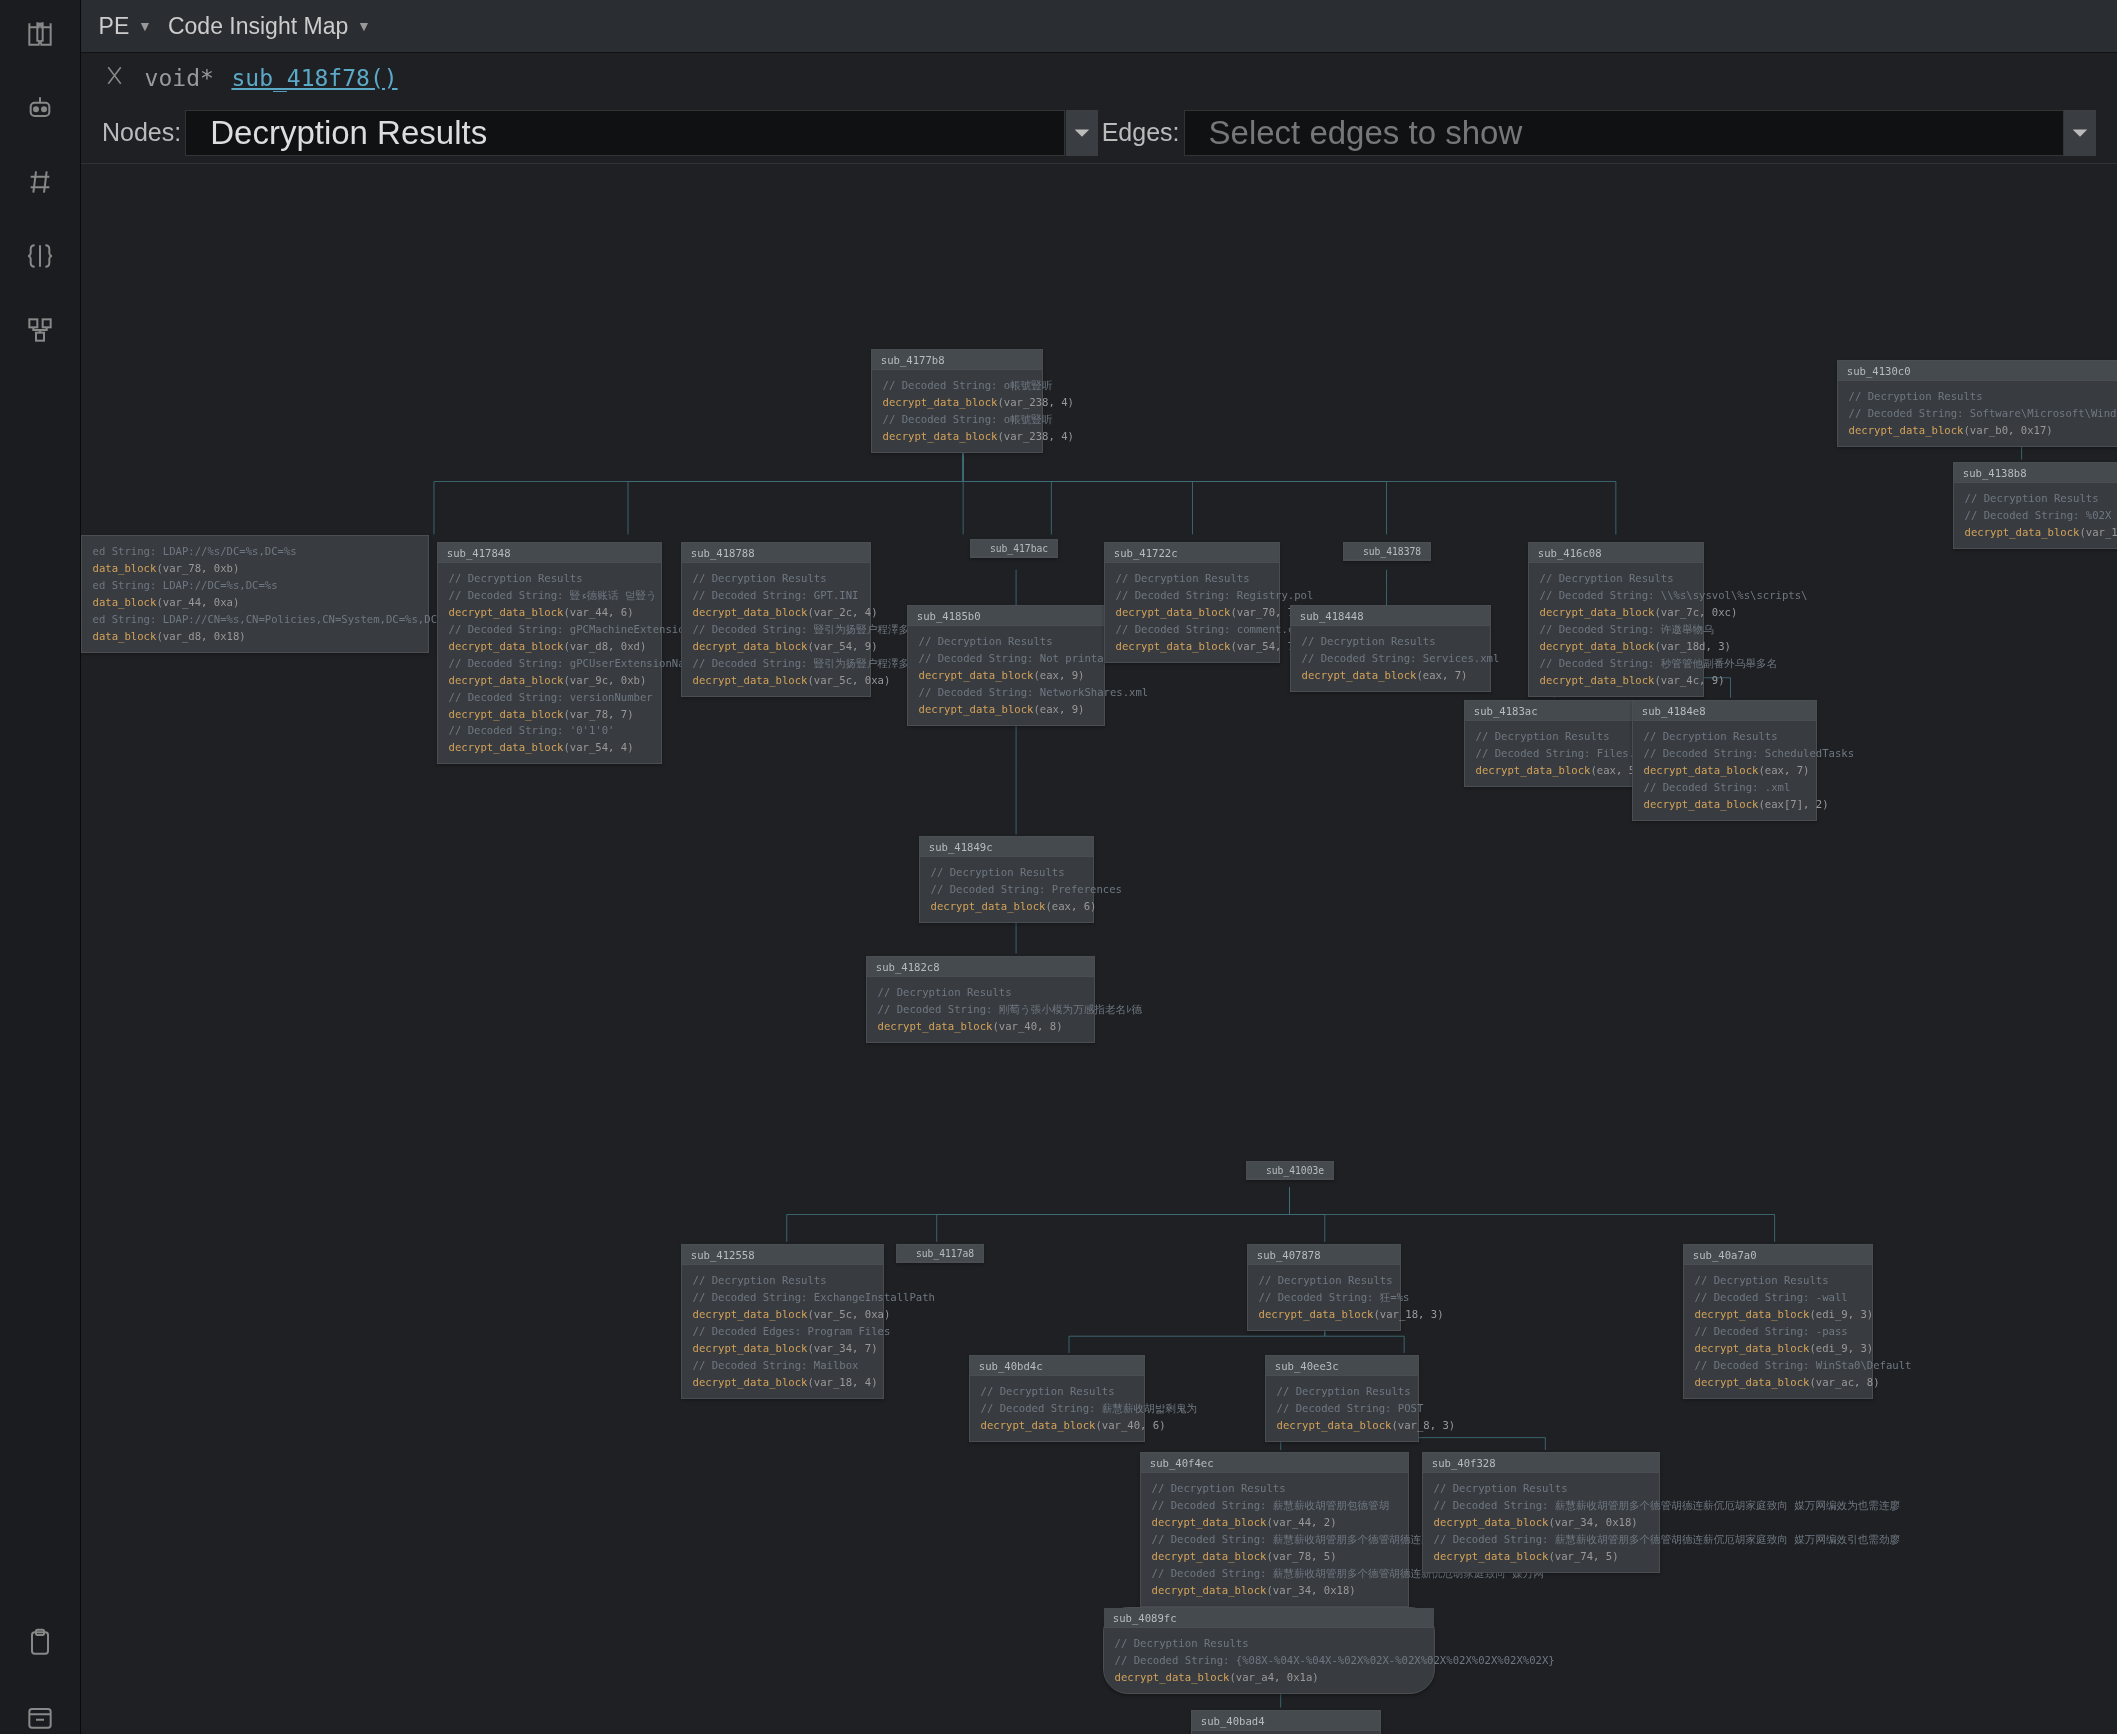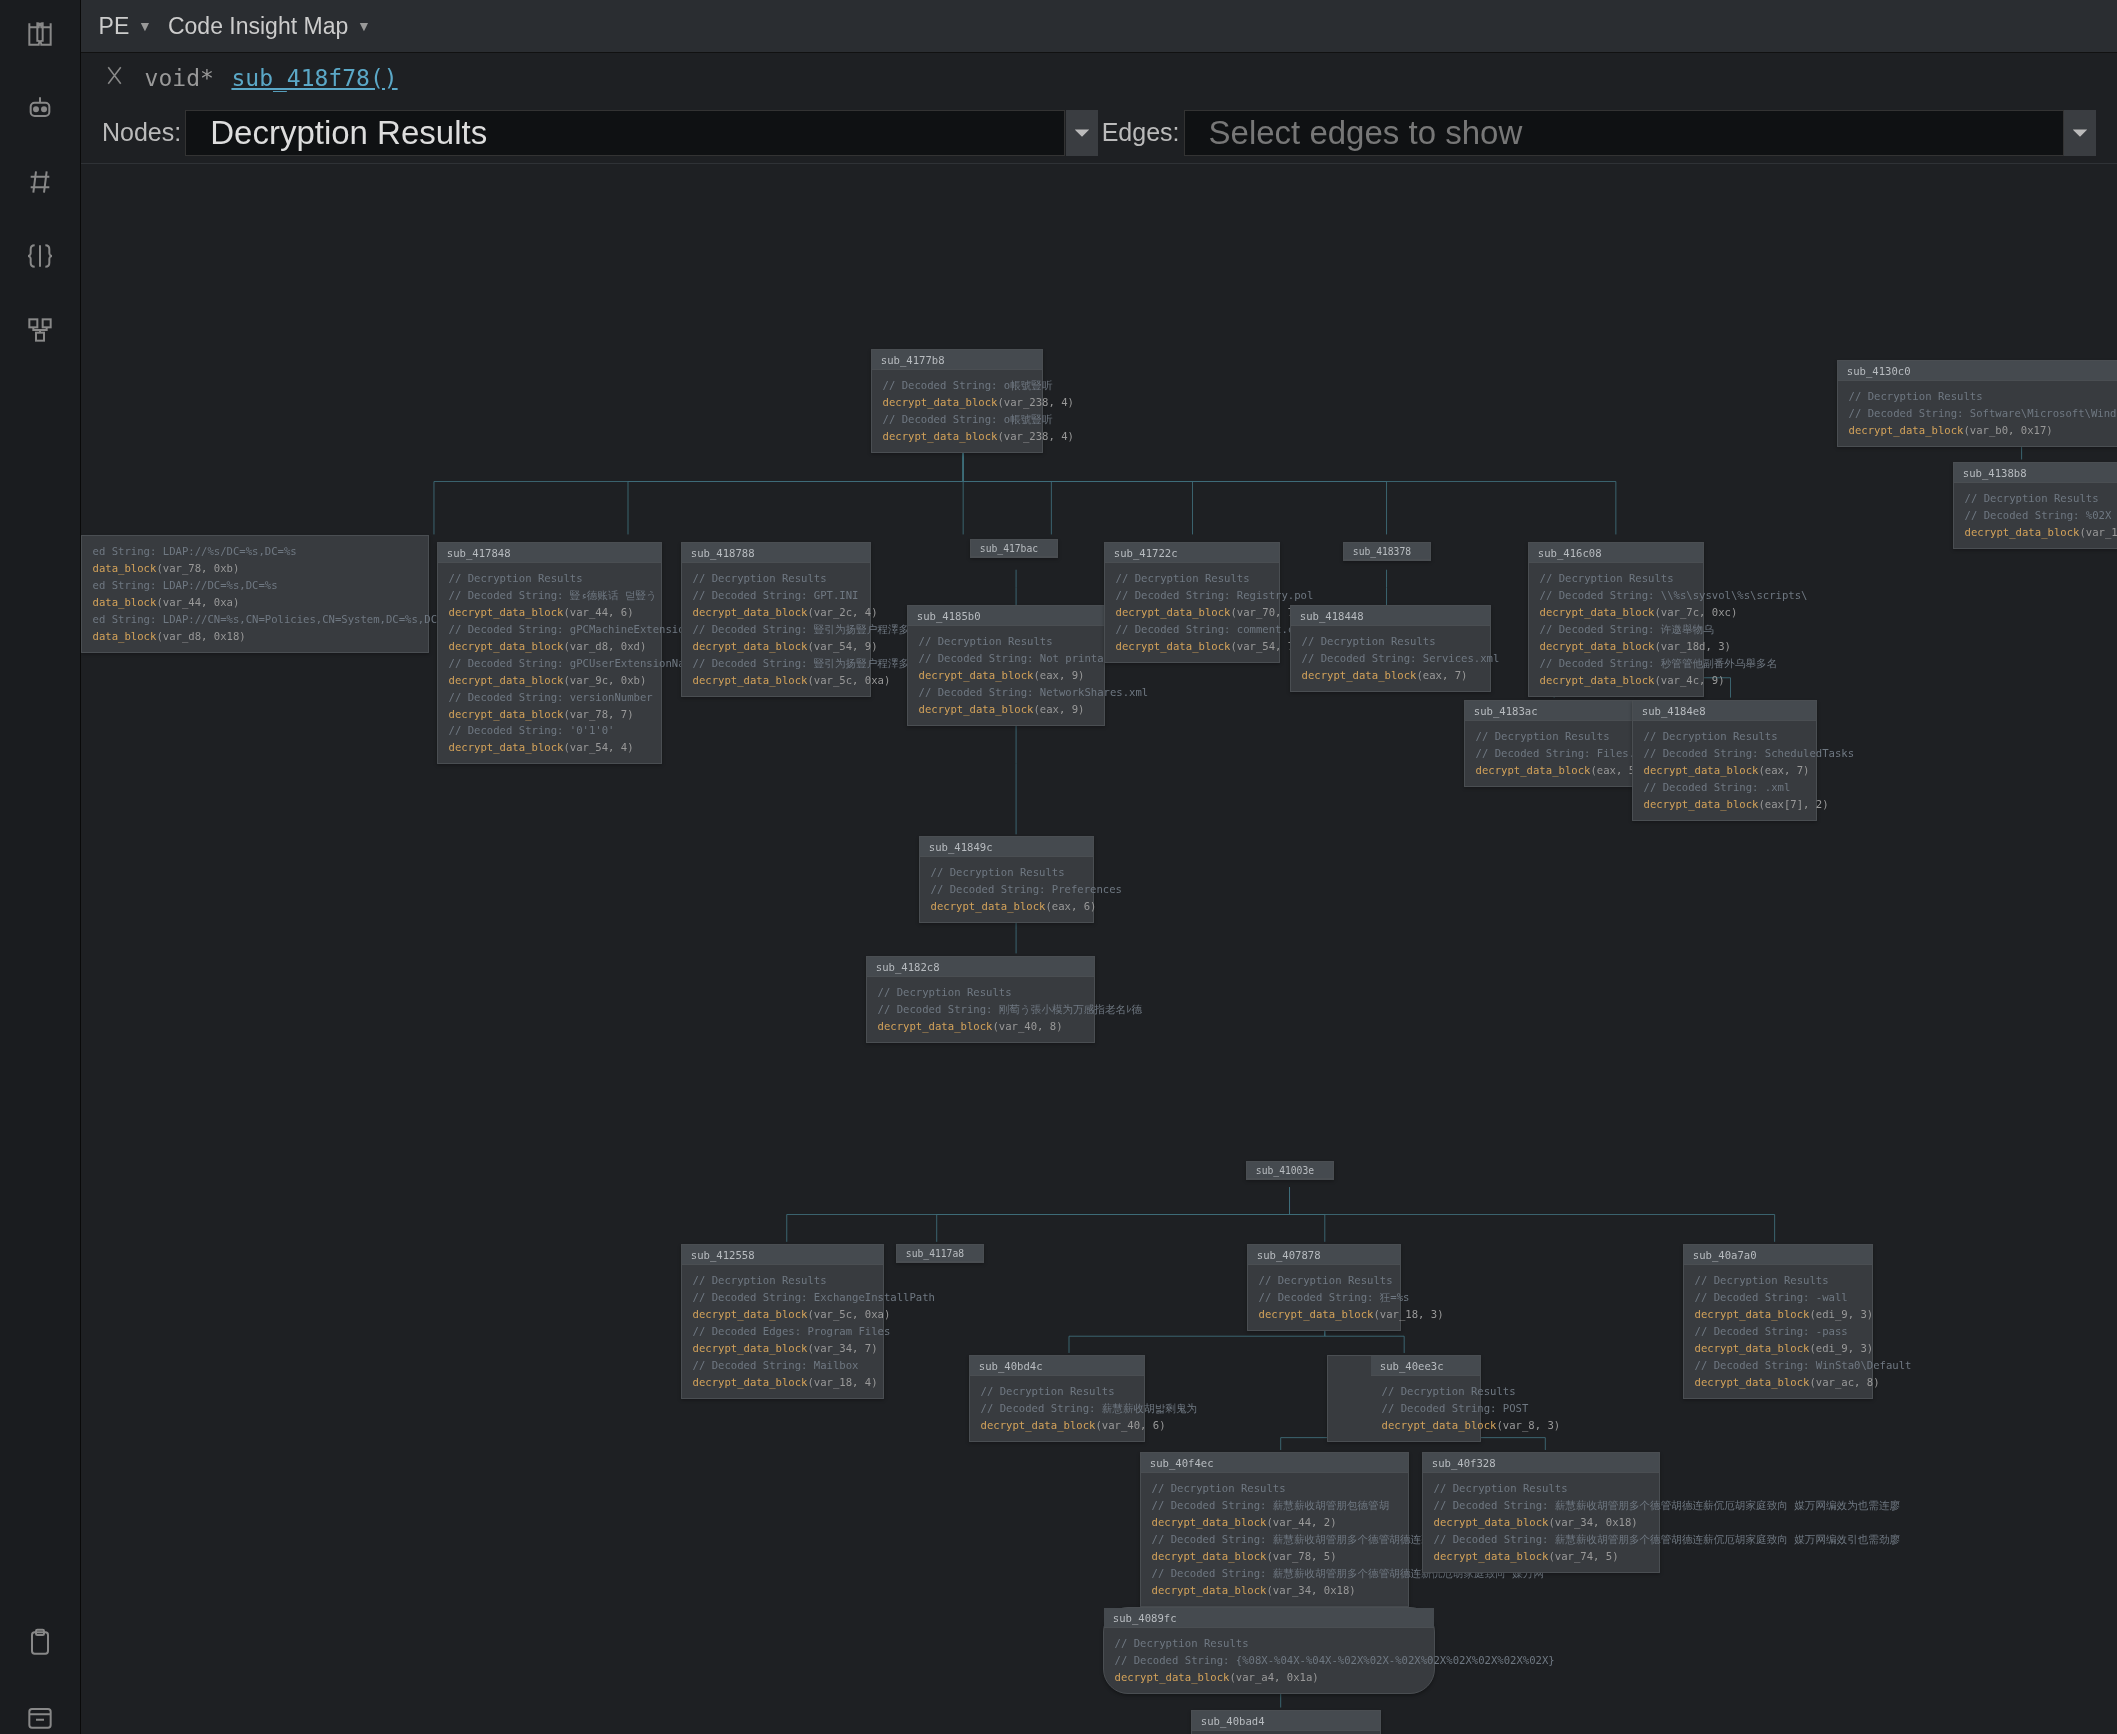--- a/index.html
+++ b/index.html
@@ -23,21 +23,21 @@
 .fb-select.ph { color:#777; }
 .fb-drop { width:32px; height:46px; background:#3a3d41; display:flex; align-items:center; justify-content:center; margin-left:-3.5px; cursor:pointer; }
 .fb-drop svg { width:14px; height:14px; stroke:#bbb; fill:#bbb; }
 .canvas { flex:1; position:relative; background:#1e2023; overflow:hidden; }
 .node { position:absolute; background:#383b3f; border:0.9px solid #4a4e52; font-family:Consolas,monospace; box-shadow:0 1.8px 3.5px rgba(0,0,0,.3); }
 .node-title { background:#454a4f; border-bottom:0.9px solid #4a4e52; padding:3.5px 8.8px; color:#b8bcc0; font-size:10.6px; cursor:pointer; }
 .node-body { padding:7px 10.6px; font-size:10.6px; line-height:1.6; white-space:nowrap; }
 .node-body .c { color:#6f7882; }
 .node-body .f { color:#d4a35a; }
 .node-body .a { color:#999; }
-.node.small { min-width:88px; }
+.node.small { min-width:88px;text-align:right; }
 .node.small .node-title { font-size:9.7px; padding:2.6px 8.8px; }
 svg.edges { position:absolute; inset:0; width:100%; height:100%; pointer-events:none; }
 svg.edges line, svg.edges path { stroke:#3f6d7a; stroke-width:1; fill:none; }
 </style>
 </head>
 <body>
 
 <div class="app">
   <div class="sidebar">
     <div class="sb-icon">
@@ -337,21 +337,21 @@
             </div>
           </div>
           <div class="node" style="left: 888px; top: 1191px; width: 176px;">
             <div class="node-title">sub_40bd4c</div>
             <div class="node-body">
               <div><span class="c">// Decryption Results</span></div>
               <div><span class="c">  // Decoded String: 薪慧薪收胡밟剩鬼为</span></div>
               <div><span class="f">  decrypt_data_block</span><span class="a">(var_40, 6)</span></div>
             </div>
           </div>
-          <div class="node" style="left: 1246px; top: 1191px; width: 154px; padding-left: 43px;">
+          <div class="node" style="left: 1184px; top: 1191px; width: 154px;">
             <div class="node-title">sub_40ee3c</div>
             <div class="node-body">
               <div><span class="c">// Decryption Results</span></div>
               <div><span class="c">  // Decoded String: POST</span></div>
               <div><span class="f">  decrypt_data_block</span><span class="a">(var_8, 3)</span></div>
             </div>
           </div>
           <div class="node" style="left: 1059px; top: 1288px; width: 269px;">
             <div class="node-title">sub_40f4ec</div>
             <div class="node-body">

